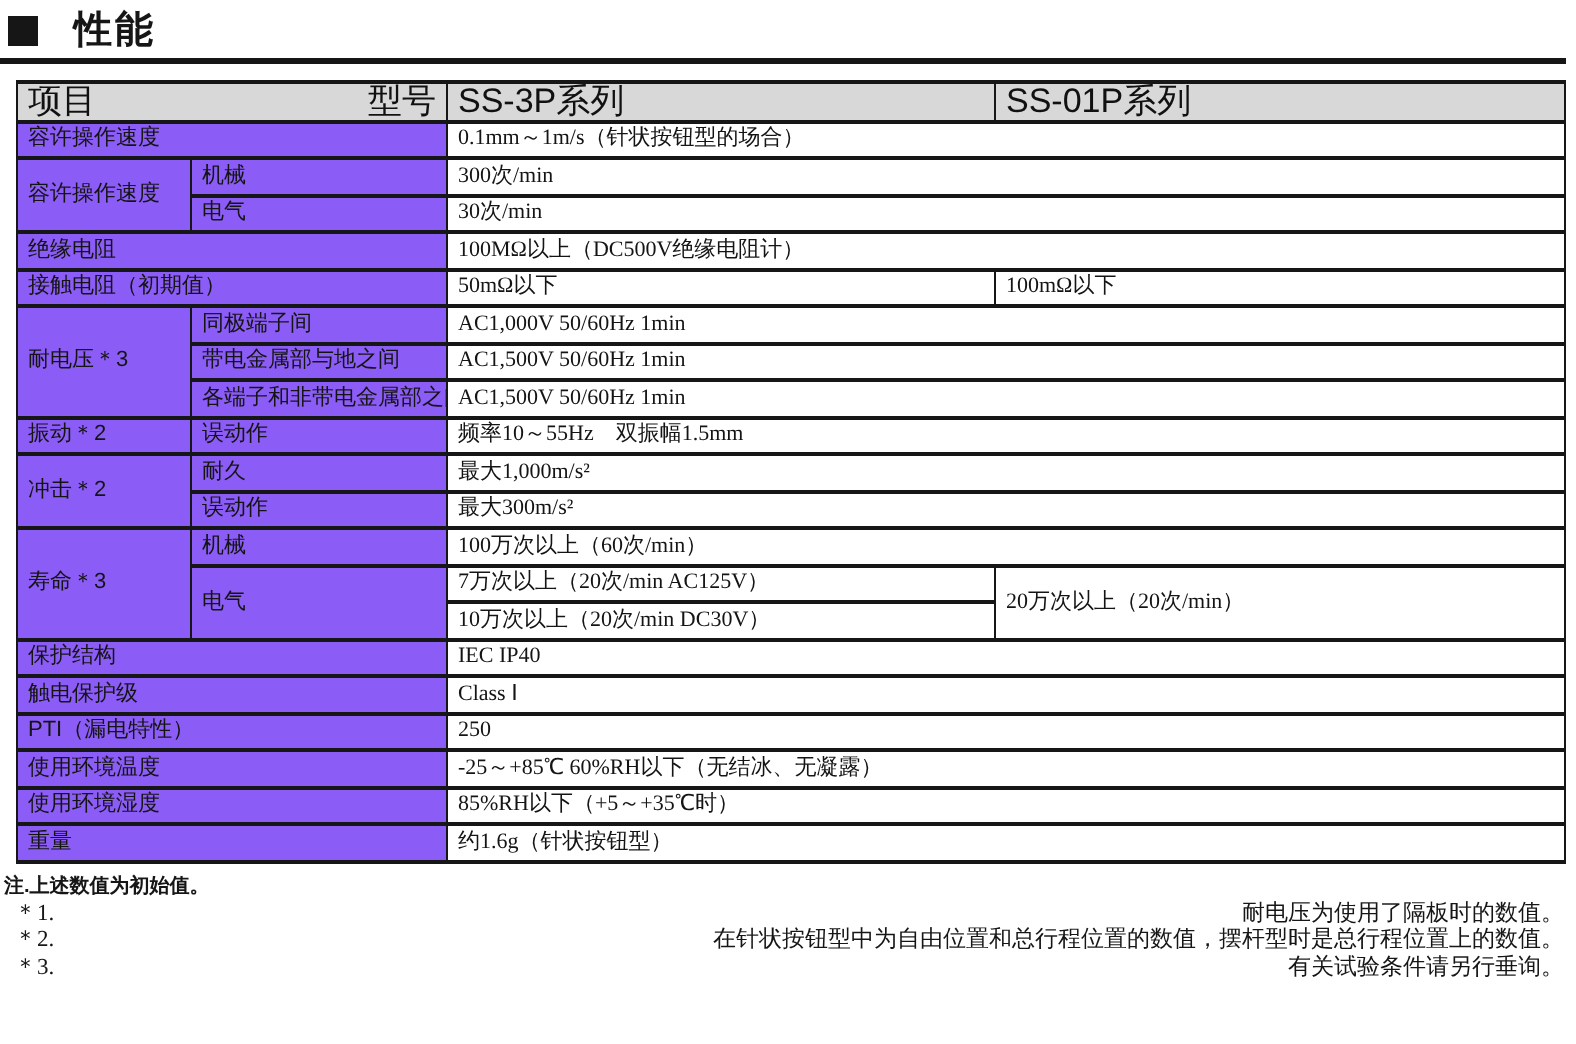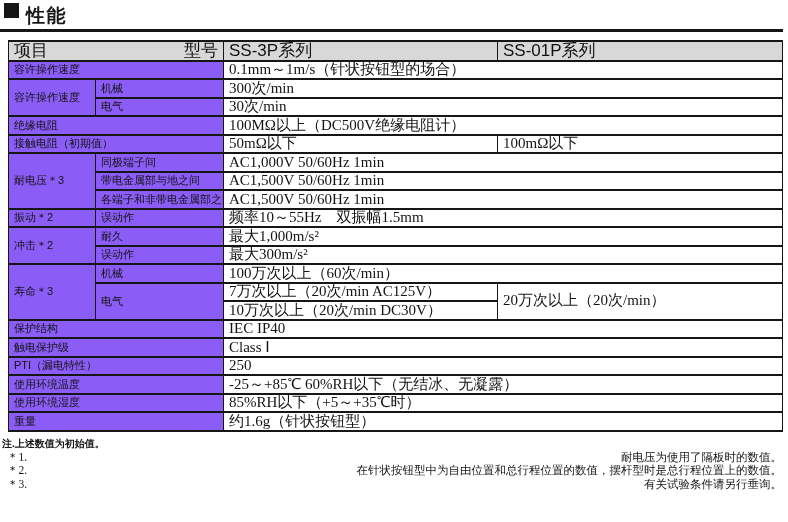--- a/index.html
+++ b/index.html
@@ -5,21 +5,21 @@
   html,body{margin:0;padding:0;}
   body{
     width:788px;height:522px;position:relative;background:#ffffff;
     font-family:"Liberation Sans",sans-serif;color:#111;
   }
   .page{position:absolute;inset:0;background:#fff;overflow:hidden;}
 
   
   .section-head{
     position:absolute;left:4px;top:3px;height:24px;
-    display:flex;gap:7px;
+    display:flex;align-items:center;gap:18px;
   }
   .square-marker{width:15px;height:15px;background:#161616;display:inline-block;}
   .section-title{
     font-size:19px;font-weight:bold;color:#161616;letter-spacing:1.5px;
     font-family:"Liberation Sans",sans-serif;
   }
   .title-rule{position:absolute;left:0;top:29px;width:783px;height:2.5px;background:#161616;}
 
   
   table.spec{
@@ -39,21 +39,21 @@
   .hdr-flex{display:flex;justify-content:space-between;align-items:center;}
   th.hdr-series{text-align:center;}
   td.lbl{
     background:#8b5cf6;
     font-family:"Liberation Sans",sans-serif;
     color:#141414;
   }
   td.val{
     background:#ffffff;
     font-family:"Liberation Serif",serif;
-    font-size:15px;color:#141414;
+    font-size:11px;color:#141414;
   }
 
   
   .notes{
     position:absolute;left:2px;top:437px;width:780px;
     font-family:"Liberation Serif",serif;font-size:11.5px;
     line-height:13.6px;color:#161616;
   }
   .notes-heading{font-weight:bold;font-family:"Liberation Sans",sans-serif;font-size:10px;}
   .note-item{display:flex;align-items:flex-start;}

